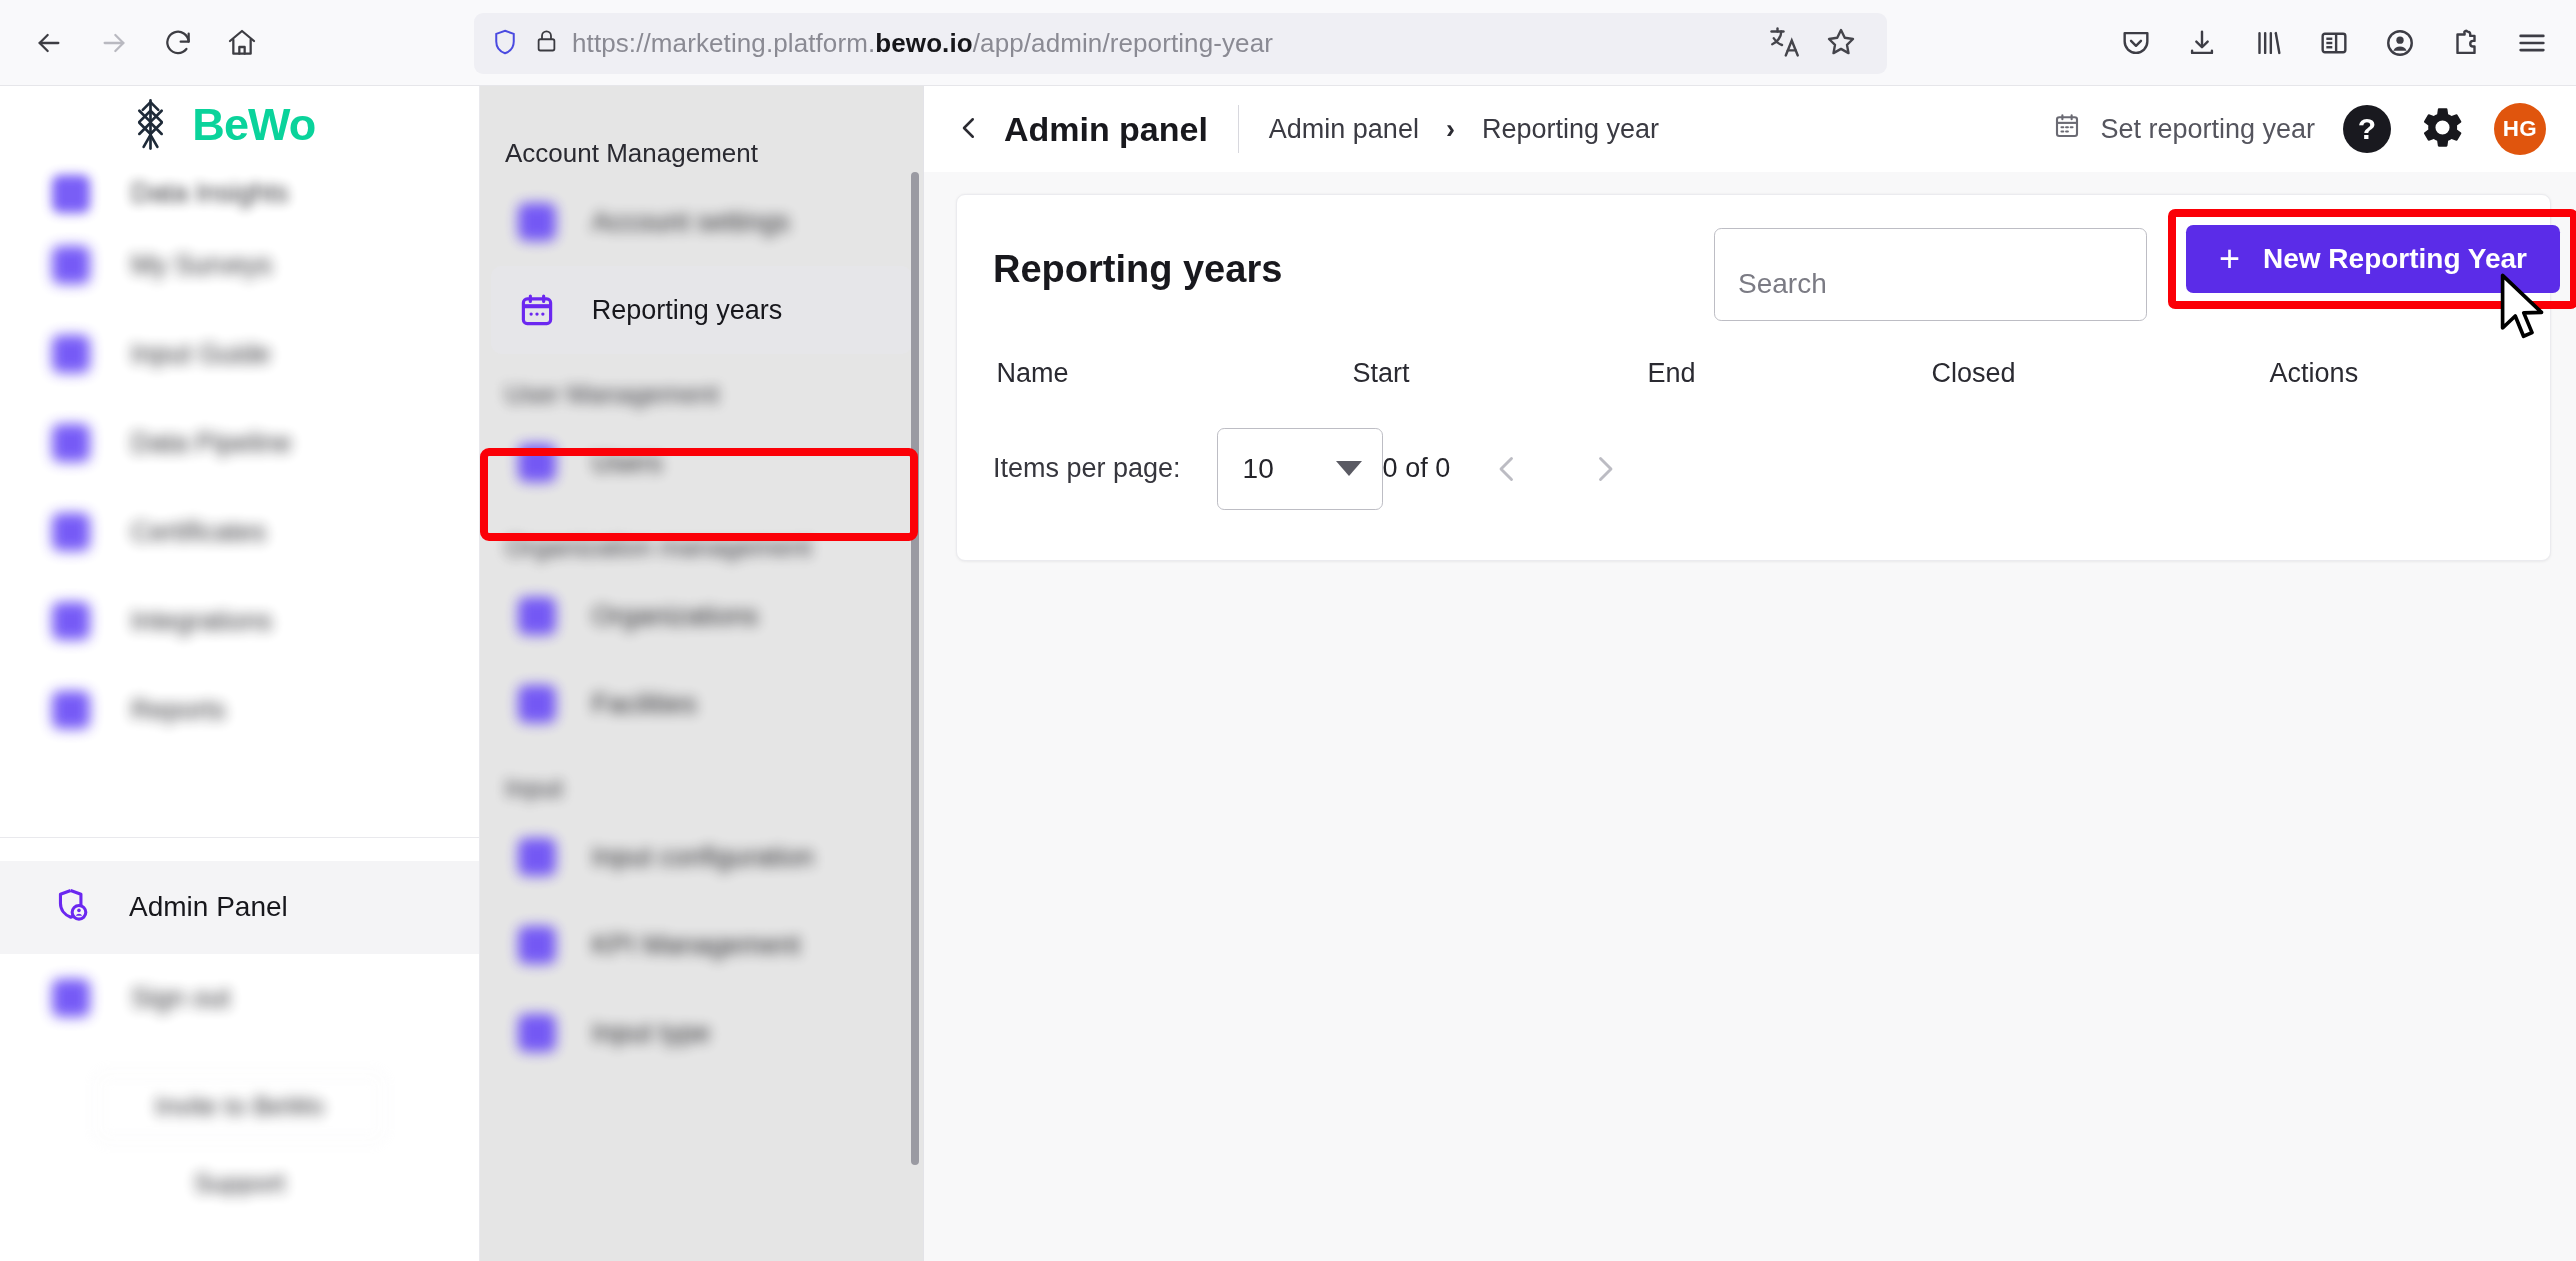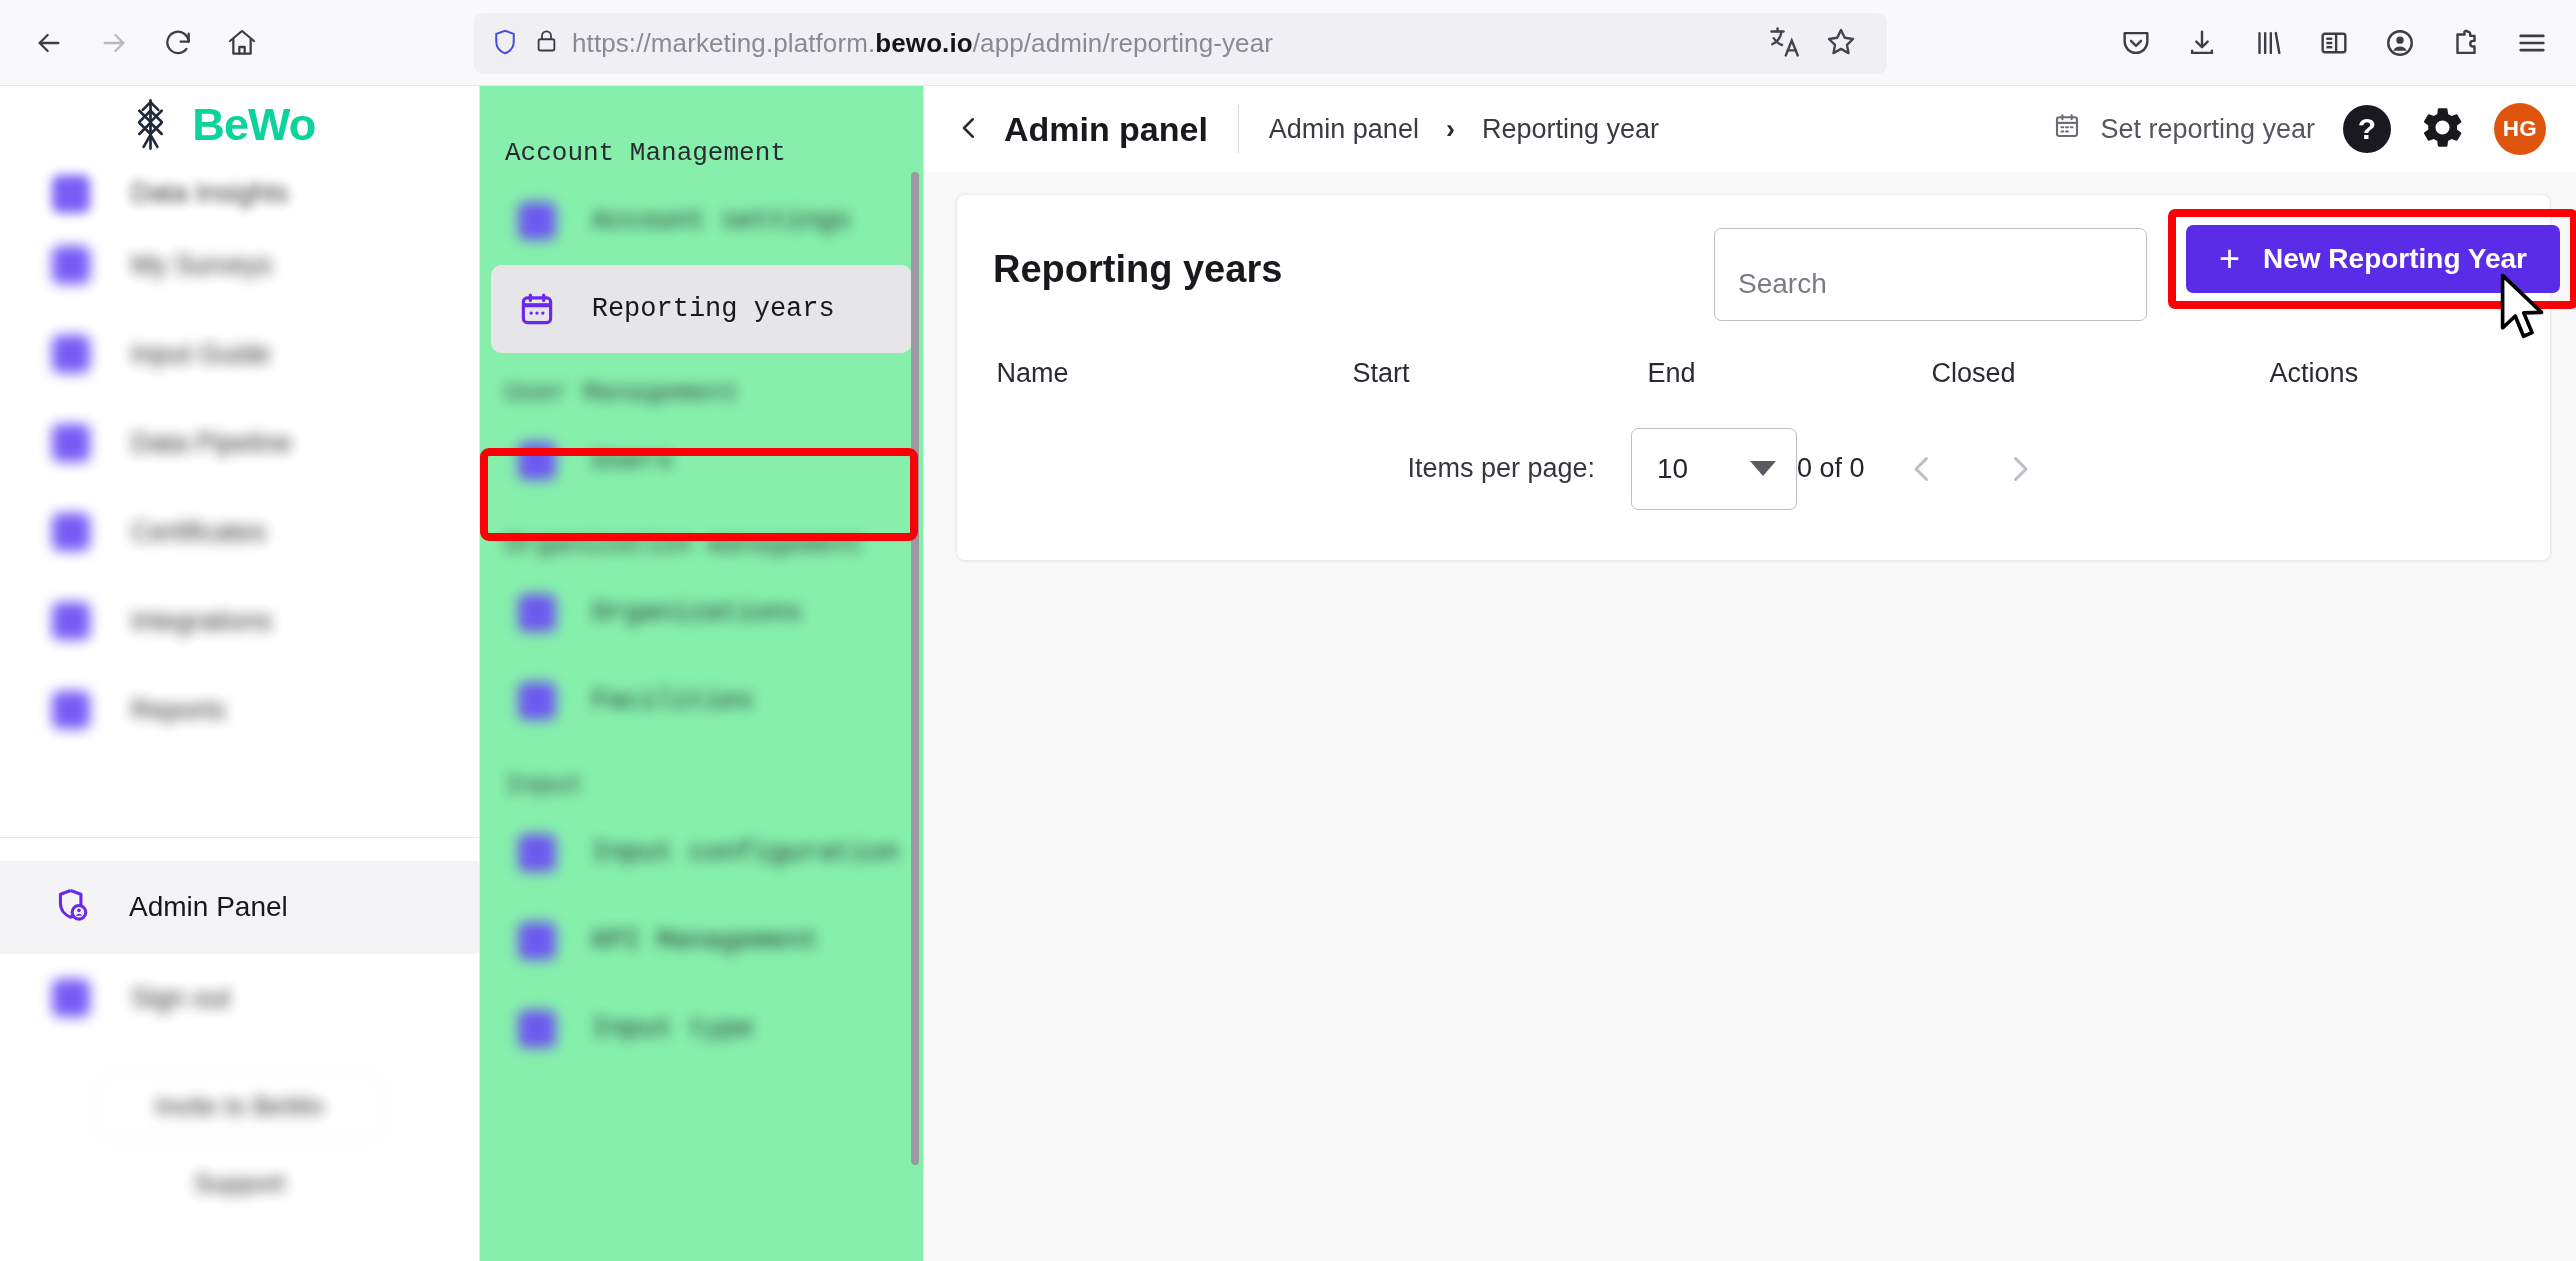--- a/index.html
+++ b/index.html
@@ -115,25 +115,24 @@
     font-size: 26px; color: #1d1d22;
   }
   .support-row {
     margin-top: 27px; text-align: center;
     font-size: 26px; color: #1d1d22;
   }
 
   
   .subnav {
     width: 444px; flex: 0 0 444px; height: 100%;
-    background: #86efac;
+    background: #e5e5e5;
     border-right: 0.9px solid #e3e3e8;
     position: relative;
     padding-top: 27px;
-    font-family: Liberation Mono, monospace;
   }
   .subnav-group {
     font-size: 26px; color: #2a2a31;
     padding: 25px 0 9px 25px;
   }
   .subnav-item {
     height: 88px; margin: 0 10.7px; border-radius: 10.7px;
     display: flex; align-items: center; padding-left: 27px; gap: 36px;
   }
   .subnav-item.active { background: #e6e6e9; }
@@ -245,21 +244,21 @@
     height: 86px; padding: 0 3.6px;
   }
   .th { font-size: 27px; color: #2a2a31; }
   .th.name    { width: 356px; }
   .th.start   { width: 295px; }
   .th.end     { width: 284px; }
   .th.closed  { width: 338px; }
   .th.actions { width: 233px; }
 
   .paginator {
-    display: flex; align-items: center; justify-content: center;
+    display: flex; align-items: center; justify-content: flex-start;
     height: 104px; padding-right: 39px; gap: 0;
   }
   .pg-label { font-size: 27px; color: #36363d; }
   .pg-select {
     margin-left: 36px; width: 166px; height: 82px;
     border: 0.9px solid #bdbdc4; border-radius: 7.2px;
     display: flex; align-items: center; justify-content: space-between;
     padding: 0 19.7px 0 25px;
   }
   .pg-select .val { font-size: 28px; color: #24242a; }

